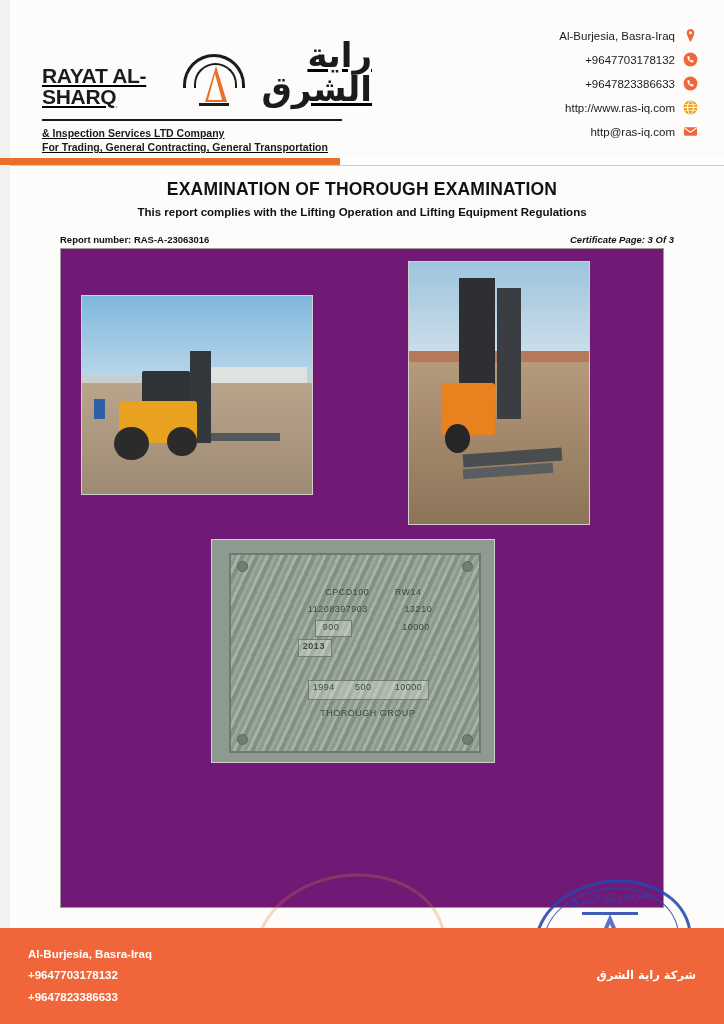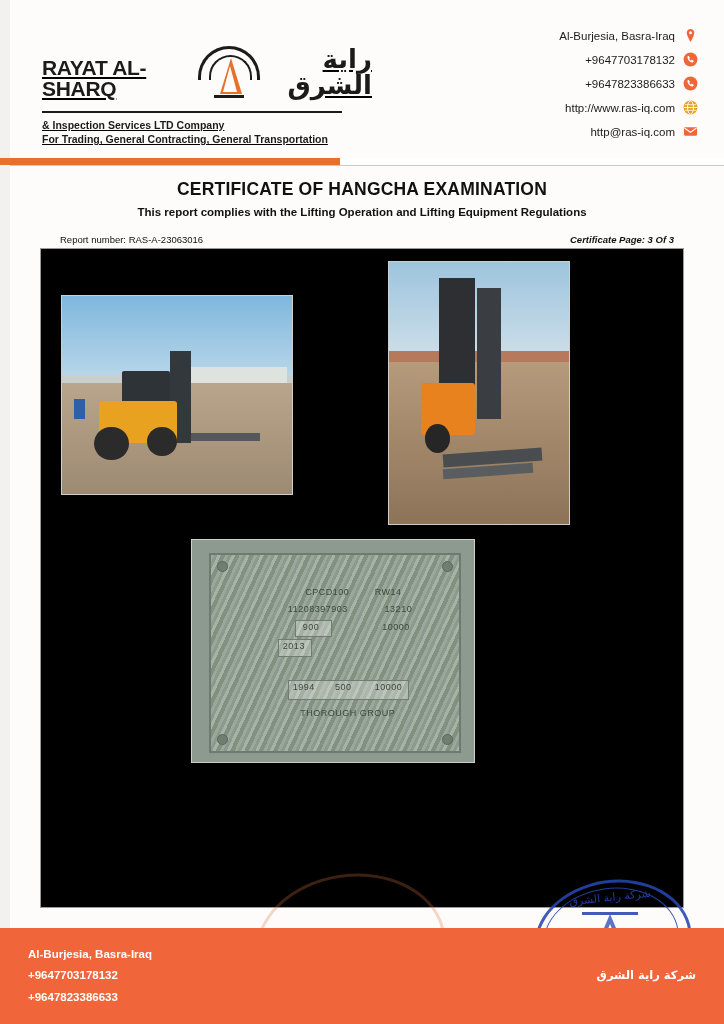--- a/index.html
+++ b/index.html
@@ -99,27 +99,26 @@
   .logo-mark .bar {
     position: absolute;
     left: 22px;
     bottom: 4px;
     width: 30px;
     height: 3px;
     background: #1b1b1b;
   }
   .logo-ar {
     font-family: "DejaVu Sans", sans-serif;
-    font-size: 26px;
+    font-size: 34px;
     font-weight: bold;
     color: #1b1b1b;
     direction: rtl;
     line-height: 1;
     padding-bottom: 4px;
-    margin-top: 8px;
   }
   .logo-rule {
     margin-top: 9px;
     width: 300px;
     height: 2px;
     background: #1b1b1b;
   }
   .logo-sub {
     margin-top: 5px;
     font-size: 10.5px;
@@ -188,30 +187,30 @@
     margin-top: 6px;
   }
   .meta-row {
     display: flex;
     justify-content: space-between;
     align-items: flex-end;
     padding: 12px 50px 3px 60px;
     font-size: 9.5px;
     color: #111;
   }
-  .meta-row .rn { font-weight: normal; }
+  .meta-row .rn { font-weight: bold; }
   .meta-row .cp { font-weight: bold; font-style: italic; }
   
   .body-frame {
     position: relative;
-    margin: 0 40px;
+    margin: 0 60px;
     border: 1px solid #9a9a9a;
     height: 660px;
     box-sizing: border-box;
-    background: #000000;
+    background: #701a75;
   }
   .photo {
     position: absolute;
     border: 1px solid #cfcfcf;
     overflow: hidden;
   }
   .photo-1 { left: 20px; top: 46px; width: 230px; height: 198px; }
   .photo-2 { left: 347px; top: 12px; width: 180px; height: 262px; }
   .photo-3 { left: 150px; top: 290px; width: 282px; height: 222px; }
 
@@ -451,21 +450,21 @@
     </div>
   </div>
 
   <div class="band">
     <div class="b1"></div>
       <div class="b2"></div>
   </div>
   <div class="band-line"></div>
 
   <div class="title-wrap">
-    <div class="doc-title">CERTIFICATE OF HANGCHA EXAMINATION</div>
+    <div class="doc-title">EXAMINATION OF THOROUGH EXAMINATION</div>
     <div class="doc-sub">This report complies with the Lifting Operation and Lifting Equipment Regulations</div>
   </div>
 
   <div class="meta-row">
     <div class="rn">
       <span>Report number:</span>
       <span>RAS-A-23063016</span>
     </div>
     <div class="cp">Certificate Page: 3 Of 3</div>
   </div>
@@ -506,21 +505,21 @@
         <div class="p3-scr" style="right:6px; bottom:6px;"></div>
 
         <div class="p3-txt" style="left:38%; top:16%;">CPCD100</div>
         <div class="p3-txt" style="left:66%; top:16%;">RW14</div>
         <div class="p3-txt" style="left:31%; top:25%;">11208397903</div>
         <div class="p3-txt" style="left:70%; top:25%;">13210</div>
         <div class="p3-box" style="left:34%; top:33%; width:14%; height:8%;"></div>
         <div class="p3-txt" style="left:37%; top:34%;">900</div>
         <div class="p3-txt" style="left:69%; top:34%;">10000</div>
         <div class="p3-box" style="left:27%; top:43%; width:13%; height:8%;"></div>
-        <div class="p3-txt" style="left:29%; top:44%;">2013</div>
+        <div class="p3-txt" style="left:29%; top:44%;font-weight:bold;">2013</div>
         <div class="p3-box" style="left:31%; top:64%; width:48%; height:9%;"></div>
         <div class="p3-txt" style="left:33%; top:65%;">1994</div>
         <div class="p3-txt" style="left:50%; top:65%;text-align:center;">500</div>
         <div class="p3-txt" style="left:66%; top:65%;">10000</div>
         <div class="p3-txt" style="left:36%; top:78%;">THOROUGH GROUP</div>
       </div>
     </div>
 
   </div>
 

